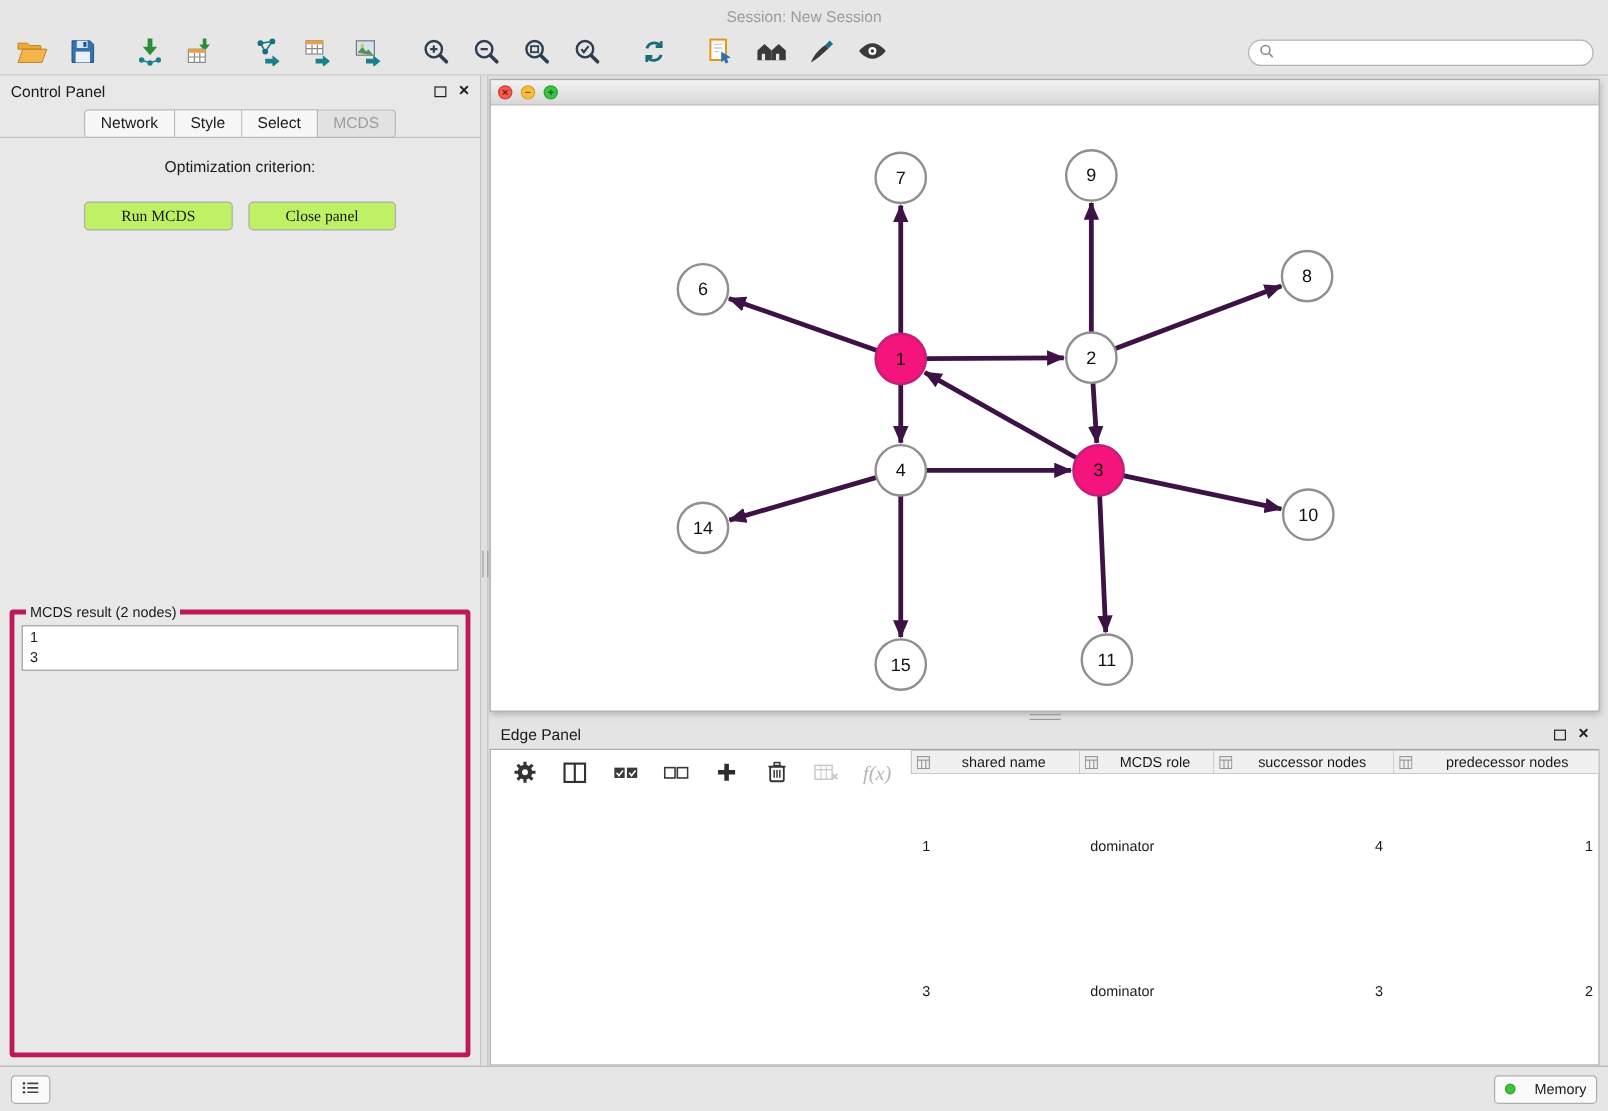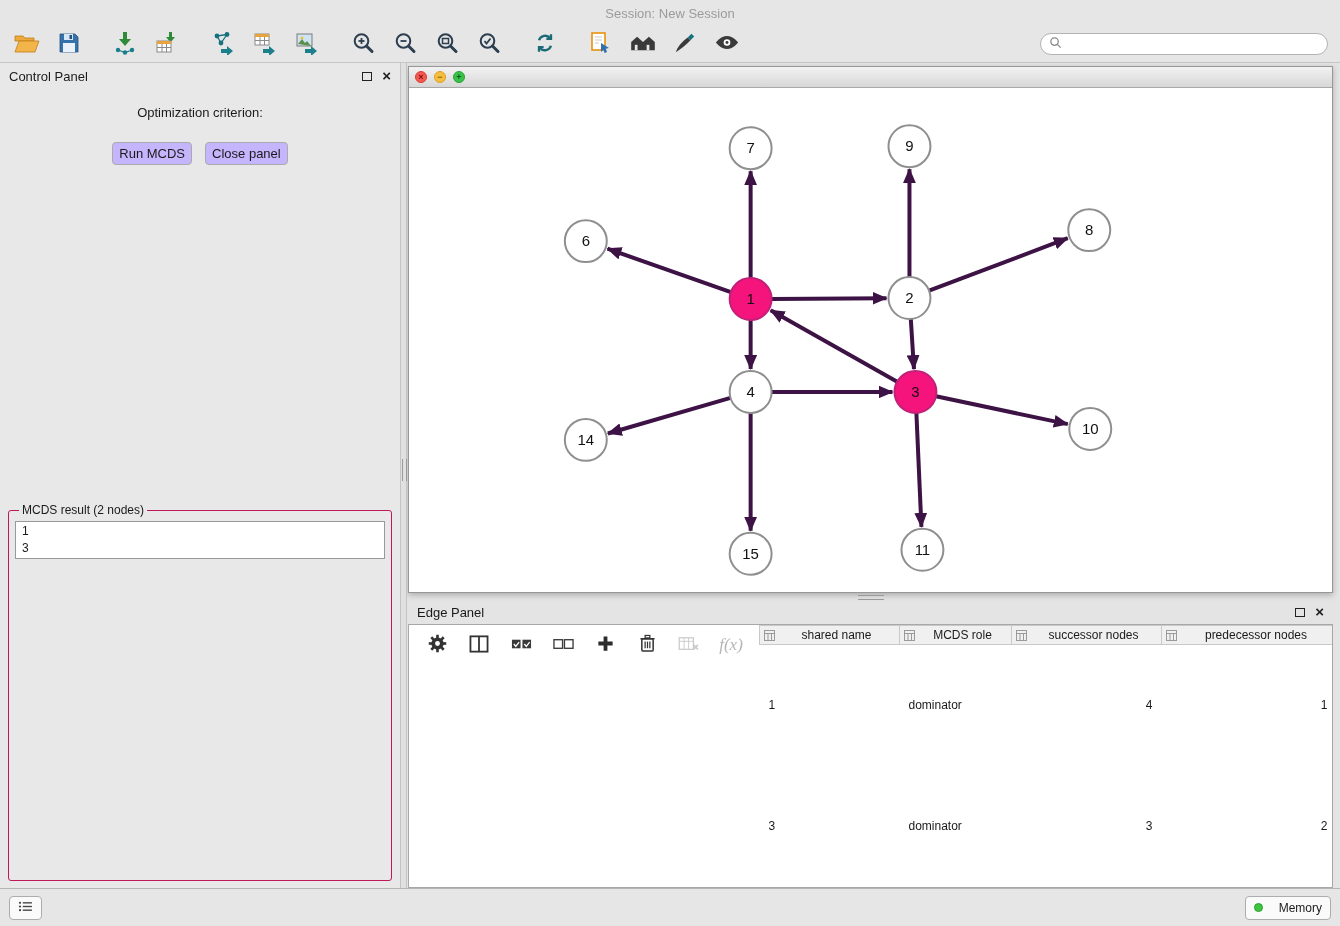--- a/index.html
+++ b/index.html
@@ -39,23 +39,23 @@
     border-left:none; margin-bottom:-1px; color:#1a1a1a; }
   .tab:first-child { border-left:1px solid #b8b8b8; border-radius:4px 0 0 4px; }
   .tab:last-child { border-radius:0 4px 4px 0; }
   .tab.active { background:#e2e2e2; color:#9d9d9d; }
   .cp-body { flex:1; display:flex; flex-direction:column; align-items:center; padding-top:16px; min-height:0; }
   .opt-label { font-size:13px; margin-bottom:10px; }
   .opt-select { width:310px; height:23px; background:#fff; border:1px solid #ababab; border-radius:4px;
     display:flex; align-items:center; justify-content:space-between; padding:0 6px 0 9px; font-size:13px; }
   .spinner { display:flex; flex-direction:column; line-height:5px; font-size:7px; color:#555; }
   .cp-buttons { display:flex; gap:13px; margin-top:12px; }
-  .btn { background:#c4b5fd; border:1px solid #ababab; border-radius:4px; font-size:13px;
-    padding:3px 6px; color:#1a1a1a; }
-  .result-fieldset { margin:auto 8px 7px; width:384px; height:378px; border:1px solid #be185d;
+  .btn { background:#bef264; border:1px solid #ababab; border-radius:4px; font-size:13px;
+    padding:3px 30px; color:#1a1a1a;font-family:Liberation Serif, serif; }
+  .result-fieldset { margin:auto 8px 7px; width:384px; height:378px; border:4px solid #be185d;
     border-radius:3px; padding:4px 6px 6px; display:flex; }
   .result-fieldset legend { font-size:12px; padding:0 3px; margin-left:4px; color:#1a1a1a; }
   .result-box { flex:1; background:#fff; border:1px solid #9a9a9a; font-size:12px; line-height:17px;
     white-space:pre; padding:1px 6px; overflow:auto; }
   
   .v-splitter { width:7px; flex:0 0 auto; background:#e0e0e0; border-left:1px solid #c4c4c4;
     border-right:1px solid #c4c4c4; position:relative; }
   .v-splitter::after { content:""; position:absolute; top:396px; left:1px; width:3px; height:22px;
     border-left:1px solid #9a9a9a; border-right:1px solid #9a9a9a; }
   .h-splitter { height:7px; flex:0 0 auto; position:relative; }
@@ -259,20 +259,26 @@
 <div class="main">
 
   <div class="control-panel">
     <div class="panel-header">
       <span class="panel-title">Control Panel</span>
       <span class="panel-controls">
         <span class="float-ic"></span>
         <span class="close-ic">×</span>
       </span>
     </div>
+    <div class="cp-tabs" id="cp-tabs">
+        <div class="tab">Network</div>
+        <div class="tab">Style</div>
+        <div class="tab">Select</div>
+        <div class="tab active">MCDS</div>
+      </div>
     <div class="cp-body">
       <div class="opt-label">Optimization criterion:</div>
       <div class="cp-buttons">
         <button class="btn">Run MCDS</button>
         <button class="btn">Close panel</button>
       </div>
       <fieldset class="result-fieldset">
         <legend>MCDS result (2 nodes)</legend>
         <div class="result-box" id="result-box">1
 3</div>

